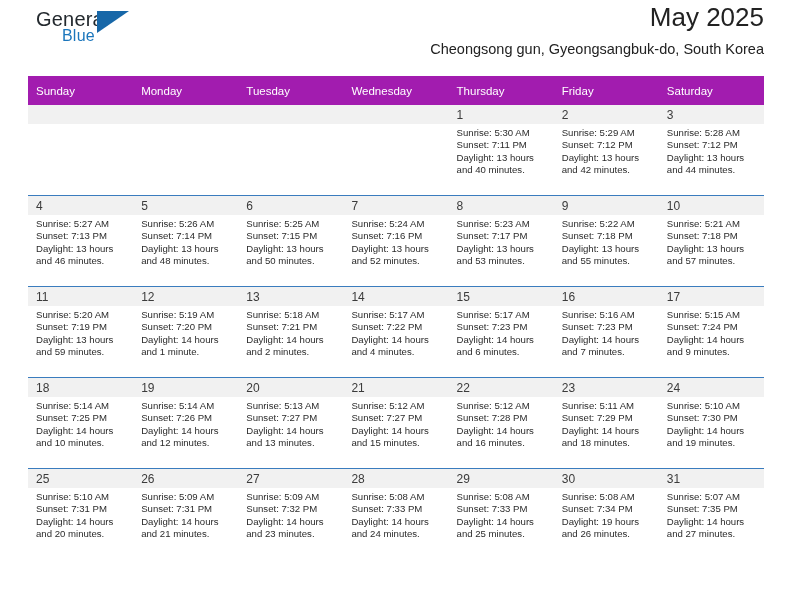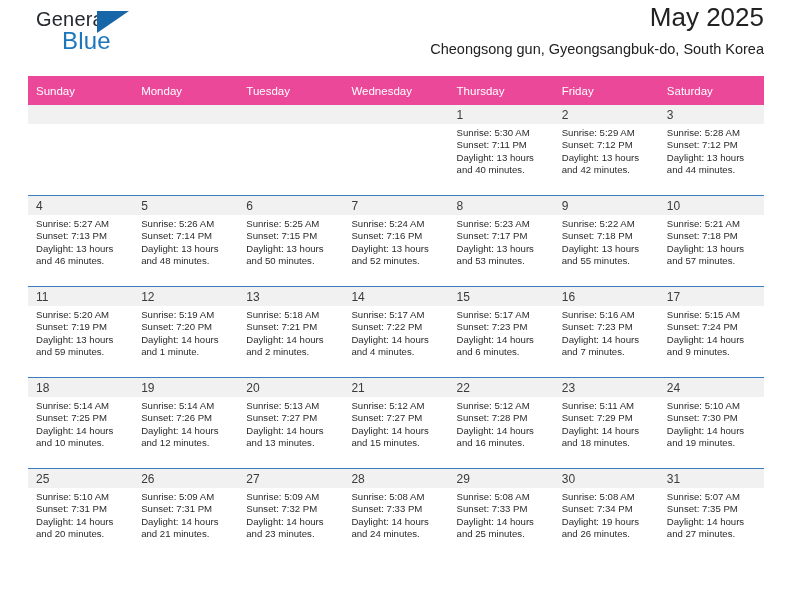--- a/index.html
+++ b/index.html
@@ -42,21 +42,21 @@
     left: 8px;
     top: 0;
     font-size: 20px;
     letter-spacing: 0.2px;
     color: #23292e;
   }
   .logo-blue {
     position: absolute;
     left: 34px;
     top: 19px;
-    font-size: 24px;
+    font-size: 16px;
     letter-spacing: 0.2px;
     color: #1b76bc;
   }
   .logo-triangle {
     position: absolute;
     left: 69px;
     top: 3px;
     width: 0;
     height: 0;
     border-left: 32px solid #1767a8;
@@ -81,21 +81,21 @@
     text-align: center;
   }
 
   
   .calendar {
     width: 736px;
     border-collapse: collapse;
     table-layout: fixed;
   }
   .calendar th {
-    background: #ec4899;
+    background: #a21caf;
     color: #ffffff;
     font-size: 11.5px;
     font-weight: normal;
     text-align: left;
     padding: 5px 0 5px 8px;
     height: 19px;
     border: none;
   }
   .calendar td {
     vertical-align: top;

